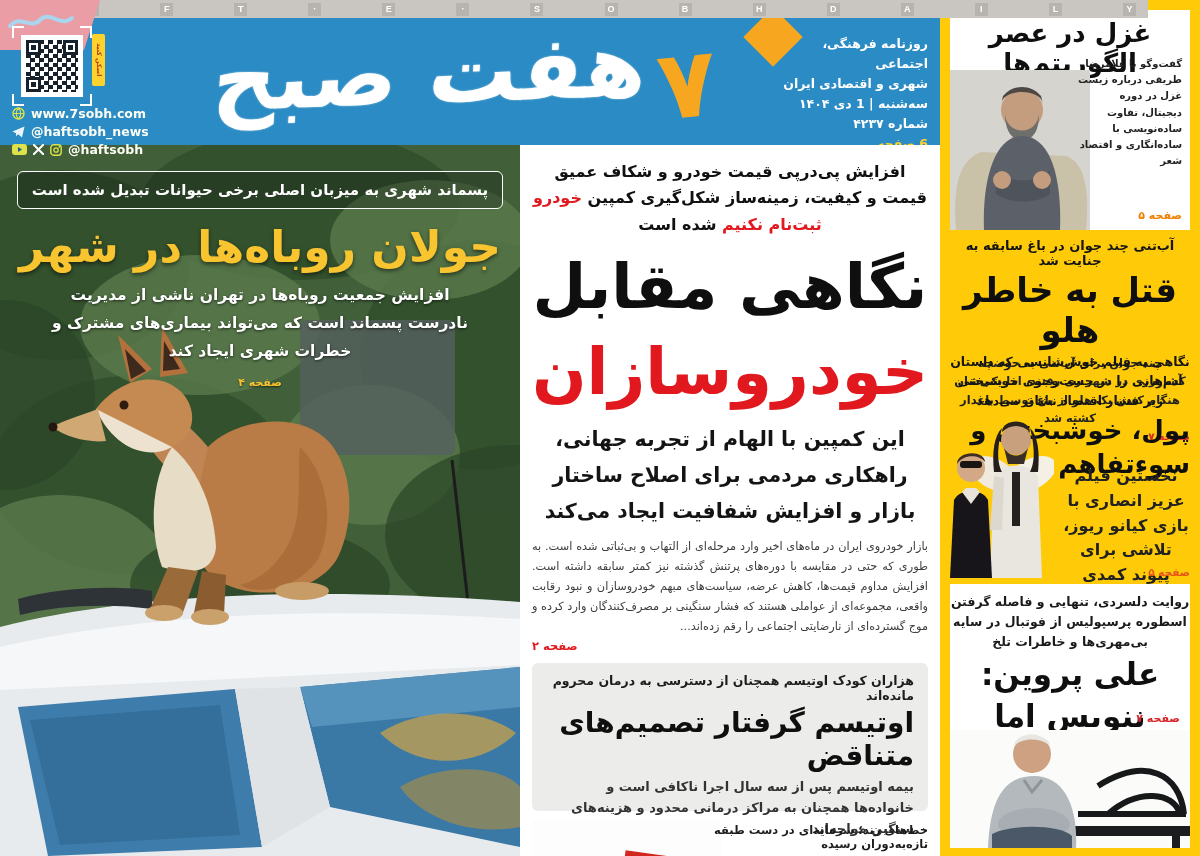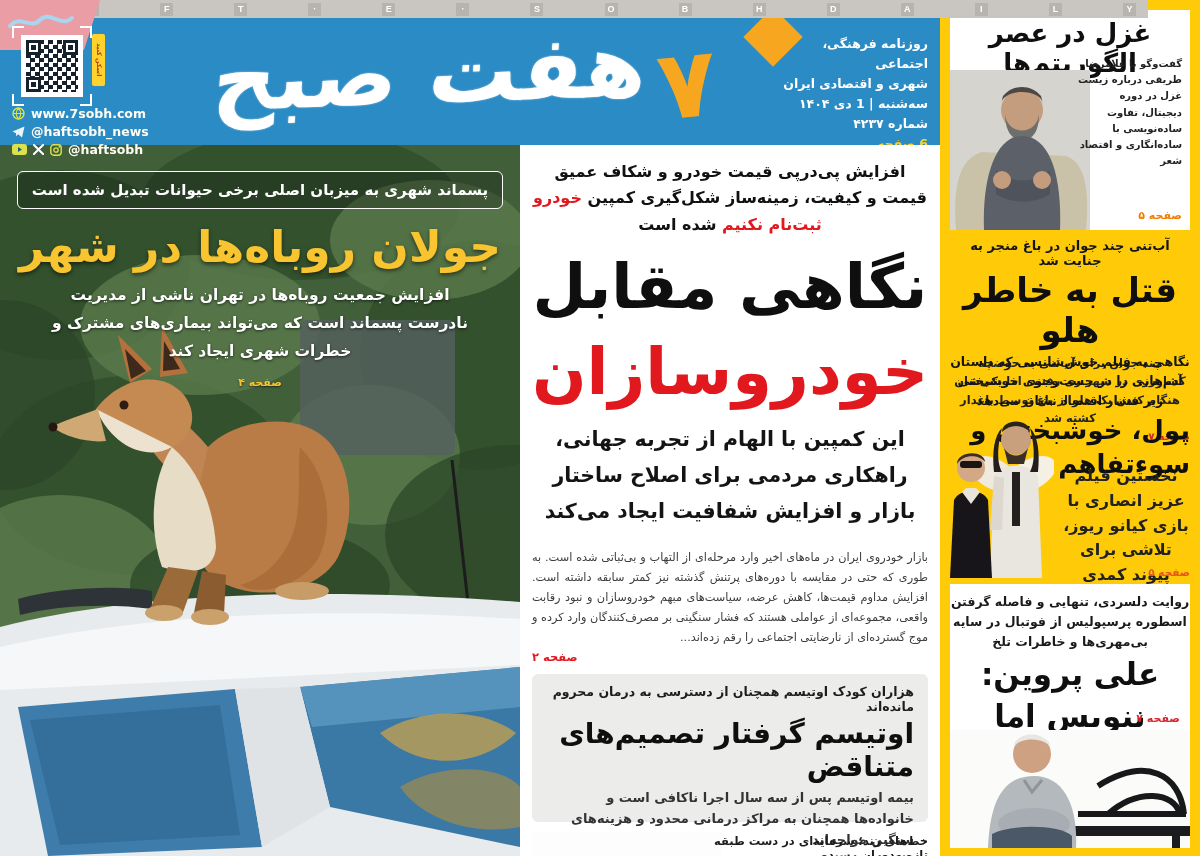--- a/index.html
+++ b/index.html
@@ -66,21 +66,21 @@
   .center { position:absolute; left:520px; top:145px; width:420px; height:711px; background:#fff;
     padding:14px 12px 12px; direction:rtl; }
   .m-kicker { text-align:center; font-size:16px; font-weight:bold; line-height:1.65; color:#111; }
   .m-kicker .red { color:#e1191f; }
   .m-head-black { margin-top:6px; text-align:center; font-size:62px; font-weight:bold; line-height:1.38;
     color:#0f0f0f; white-space:nowrap; }
   .m-head-red { text-align:left; font-size:64px; font-weight:bold; line-height:1.32; color:#e1191f;
     white-space:nowrap; }
   .m-subhead { margin-top:8px; text-align:center; font-size:20.5px; font-weight:bold; line-height:1.75;
     color:#141414; }
-  .m-body { margin-top:18px; font-size:11.3px; line-height:1.78; color:#3c3c3c; text-align:justify; }
+  .m-body { margin-top:7px; font-size:11.3px; line-height:1.78; color:#3c3c3c; text-align:justify; }
   .page-label { font-size:11.5px; font-weight:bold; color:#e1191f; text-align:left; margin-top:2px; }
   .autism-box { margin-top:10px; background:#ececea; padding:10px 14px 8px; height:148px;border-radius:6px; }
   .a-kicker { font-size:12.5px; font-weight:bold; color:#1d1d1d; text-align:right; }
   .a-head { margin-top:3px; font-size:28px; font-weight:bold; color:#0f0f0f; text-align:right; }
   .a-body { margin-top:5px; font-size:13px; font-weight:bold; color:#333; line-height:1.6; text-align:right; }
   .sim-box { position:relative; margin-top:8px; height:150px; }
   .sim-box svg { position:absolute; left:0; bottom:0; }
   .sim-text { position:absolute; right:0; top:4px; width:228px; text-align:right; }
   .s-kicker { font-size:11.5px; font-weight:bold; color:#1d1d1d; }
   .s-head { margin-top:4px; font-size:27px; font-weight:bold; line-height:1.35; color:#0f0f0f; }
@@ -331,21 +331,21 @@
         <path d="M34,160 C32,106 46,66 72,66 C100,66 112,106 110,160 Z" fill="#5b6069"></path>
         <path d="M46,100 C56,114 90,114 100,100 L100,124 C86,134 60,134 46,124 Z" fill="#4e535c"></path>
         <circle cx="52" cy="110" r="9" fill="#c49c7e"></circle>
         <circle cx="92" cy="110" r="9" fill="#c49c7e"></circle>
       </svg>
       <p class="g-dek">گفت‌وگو با غلامرضا طریقی درباره زیست غزل در دوره دیجیتال، تفاوت ساده‌نویسی با ساده‌انگاری و اقتصاد شعر</p>
       <div class="g-page">صفحه ۵</div>
     </article>
 
     <article class="card murder">
-      <div class="mu-kicker">آب‌تنی چند جوان در باغ منجر به جنایت شد</div>
+      <div class="mu-kicker">آب‌تنی چند جوان در باغ سابقه به جنایت شد</div>
       <h2 class="mu-head">قتل به خاطر هلو</h2>
       <p class="mu-body">چند جوان برای آب‌تنی به حوضچه کشاورزی در شهر ری رفتند، اما یکی‌شان هنگام کندن یک هلو از باغ توسط باغدار کشته شد</p>
       <div class="mu-page">صفحه ۷</div>
     </article>
 
     <article class="card movie">
       <div class="mo-kicker">نگاهی به فیلم خوش‌شانسی که داستان آدم‌هایی را در جست‌وجوی خوشبختی زیر فشار اقتصاد نشان می‌دهد</div>
       <h2 class="mo-head">پول، خوشبختی و سوءتفاهم</h2>
       <svg class="mo-photo" width="104" height="178" viewBox="0 0 104 178">
         <ellipse cx="82" cy="74" rx="26" ry="15" fill="#f4f0e4" transform="rotate(-28 82 74)"></ellipse>

